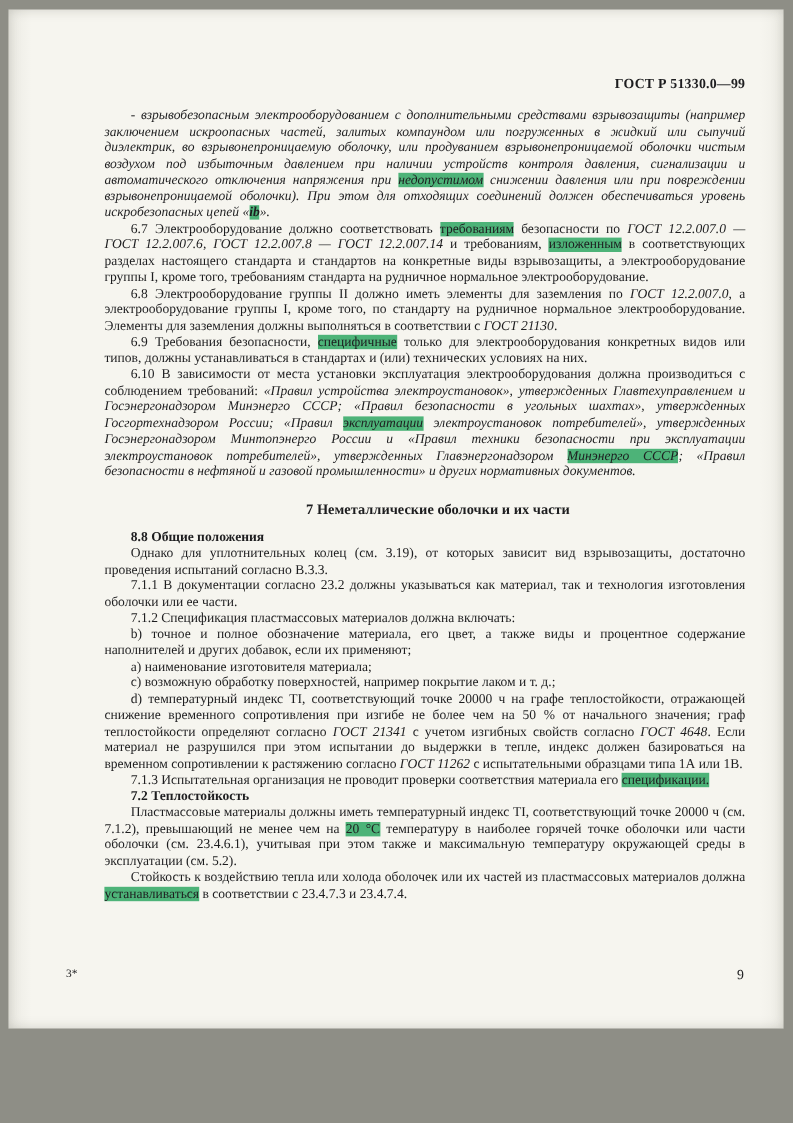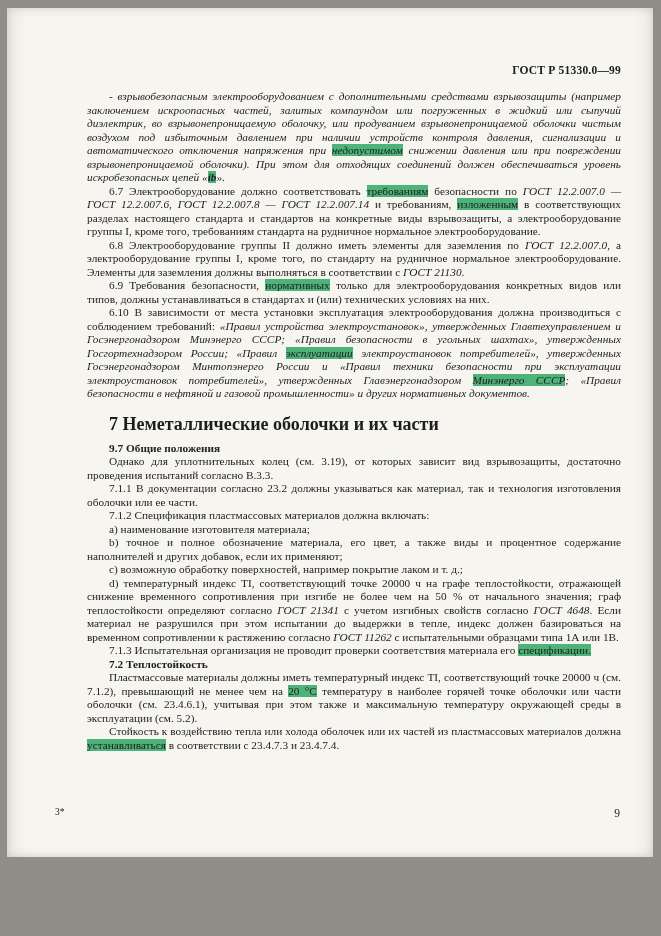--- a/index.html
+++ b/index.html
@@ -35,26 +35,26 @@
     letter-spacing:.2px;
     margin-bottom:14px;
   }
   .doc-body{
     font-size:11.3px;
     line-height:13.5px;
     text-align:justify;
   }
   .para{text-indent:22px;}
   .h-main{
-    font-size:18px;
+    font-size:12px;
     font-weight:bold;
     line-height:15px;
     margin:16px 0 10px;
     text-indent:22px;
-    text-align:left;
+    text-align:center;
   }
   .h-sub{
     font-weight:bold;
     text-indent:22px;
     text-align:left;
   }
   .it{font-style:italic;}
   .bd{font-weight:bold;}
   .hl{background:var(--hl);margin-top:34px;}
   .footer-left{
@@ -73,29 +73,29 @@
 </head>
 <body>
 
 <div class="page">
   <div class="content">
     <div class="header">ГОСТ Р 51330.0—99</div>
     <div class="doc-body">
         <div class="para"><span class="it">- взрывобезопасным электрооборудованием с дополнительными средствами взрывозащиты (например заключением искроопасных частей, залитых компаундом или погруженных в жидкий или сыпучий диэлектрик, во взрывонепроницаемую оболочку, или продуванием взрывонепроницаемой оболочки чистым воздухом под избыточным давлением при наличии устройств контроля давления, сигнализации и автоматического отключения напряжения при </span><span class="it hl">недопустимом</span><span class="it"> снижении давления или при повреждении взрывонепроницаемой оболочки). При этом для отходящих соединений должен обеспечиваться уровень искробезопасных цепей «</span><span class="it bd hl">ib</span><span class="it">».</span></div>
         <div class="para"><span>6.7 Электрооборудование должно соответствовать </span><span class="hl">требованиям</span><span> безопасности по </span><span class="it">ГОСТ 12.2.007.0 — ГОСТ 12.2.007.6, ГОСТ 12.2.007.8 — ГОСТ 12.2.007.14</span><span> и требованиям, </span><span class="hl">изложенным</span><span> в соответствующих разделах настоящего стандарта и стандартов на конкретные виды взрывозащиты, а электрооборудование группы I, кроме того, требованиям стандарта на рудничное нормальное электрооборудование.</span></div>
         <div class="para"><span>6.8 Электрооборудование группы II должно иметь элементы для заземления по </span><span class="it">ГОСТ 12.2.007.0</span><span>, а электрооборудование группы I, кроме того, по стандарту на рудничное нормальное электрооборудование. Элементы для заземления должны выполняться в соответствии с </span><span class="it">ГОСТ 21130</span><span>.</span></div>
-        <div class="para"><span>6.9 Требования безопасности, </span><span class="hl">нормативных</span><span> только для электрооборудования конкретных видов или типов, должны устанавливаться в стандартах и (или) технических условиях на них.</span></div>
+        <div class="para"><span>6.9 Требования безопасности, </span><span class="hl">специфичные</span><span> только для электрооборудования конкретных видов или типов, должны устанавливаться в стандартах и (или) технических условиях на них.</span></div>
         <div class="para"><span>6.10 В зависимости от места установки эксплуатация электрооборудования должна производиться с соблюдением требований: </span><span class="it">«Правил устройства электроустановок», утвержденных Главтехуправлением и Госэнергонадзором Минэнерго СССР; «Правил безопасности в угольных шахтах», утвержденных Госгортехнадзором России; «Правил </span><span class="it hl">эксплуатации</span><span class="it"> электроустановок потребителей», утвержденных Госэнергонадзором Минтопэнерго России и «Правил техники безопасности при эксплуатации электроустановок потребителей», утвержденных Главэнергонадзором </span><span class="it hl">Минэнерго СССР</span><span class="it">; «Правил безопасности в нефтяной и газовой промышленности» и других нормативных документов.</span></div>
         <div class="h-main"><span>7 Неметаллические оболочки и их части</span></div>
-        <div class="h-sub"><span>9.7 Общие положения</span></div>
+        <div class="h-sub"><span>8.8 Общие положения</span></div>
         <div class="para"><span>Однако для уплотнительных колец (см. 3.19), от которых зависит вид взрывозащиты, достаточно проведения испытаний согласно В.3.3.</span></div>
         <div class="para"><span>7.1.1 В документации согласно 23.2 должны указываться как материал, так и технология изготовления оболочки или ее части.</span></div>
         <div class="para"><span>7.1.2 Спецификация пластмассовых материалов должна включать:</span></div>
+        <div class="para"><span>b) точное и полное обозначение материала, его цвет, а также виды и процентное содержание наполнителей и других добавок, если их применяют;</span></div>
         <div class="para"><span>а) наименование изготовителя материала;</span></div>
-        <div class="para"><span>b) точное и полное обозначение материала, его цвет, а также виды и процентное содержание наполнителей и других добавок, если их применяют;</span></div>
         <div class="para"><span>с) возможную обработку поверхностей, например покрытие лаком и т. д.;</span></div>
         <div class="para"><span>d) температурный индекс TI, соответствующий точке 20000 ч на графе теплостойкости, отражающей снижение временного сопротивления при изгибе не более чем на 50 % от начального значения; граф теплостойкости определяют согласно </span><span class="it">ГОСТ 21341</span><span> с учетом изгибных свойств согласно </span><span class="it">ГОСТ 4648</span><span>. Если материал не разрушился при этом испытании до выдержки в тепле, индекс должен базироваться на временном сопротивлении к растяжению согласно </span><span class="it">ГОСТ 11262</span><span> с испытательными образцами типа 1А или 1В.</span></div>
         <div class="para"><span>7.1.3 Испытательная организация не проводит проверки соответствия материала его </span><span class="hl">спецификации.</span></div>
         <div class="h-sub"><span>7.2 Теплостойкость</span></div>
         <div class="para"><span>Пластмассовые материалы должны иметь температурный индекс TI, соответствующий точке 20000 ч (см. 7.1.2), превышающий не менее чем на </span><span class="hl">20 °С</span><span> температуру в наиболее горячей точке оболочки или части оболочки (см. 23.4.6.1), учитывая при этом также и максимальную температуру окружающей среды в эксплуатации (см. 5.2).</span></div>
         <div class="para"><span>Стойкость к воздействию тепла или холода оболочек или их частей из пластмассовых материалов должна </span><span class="hl">устанавливаться</span><span> в соответствии с 23.4.7.3 и 23.4.7.4.</span></div>
       </div>
   </div>
   <div class="footer-left">3*</div>
   <div class="footer-right">9</div>

